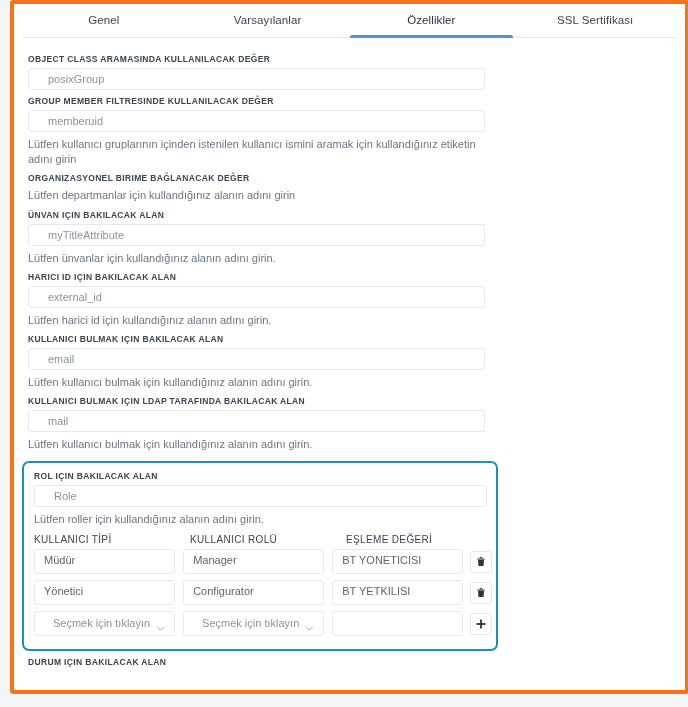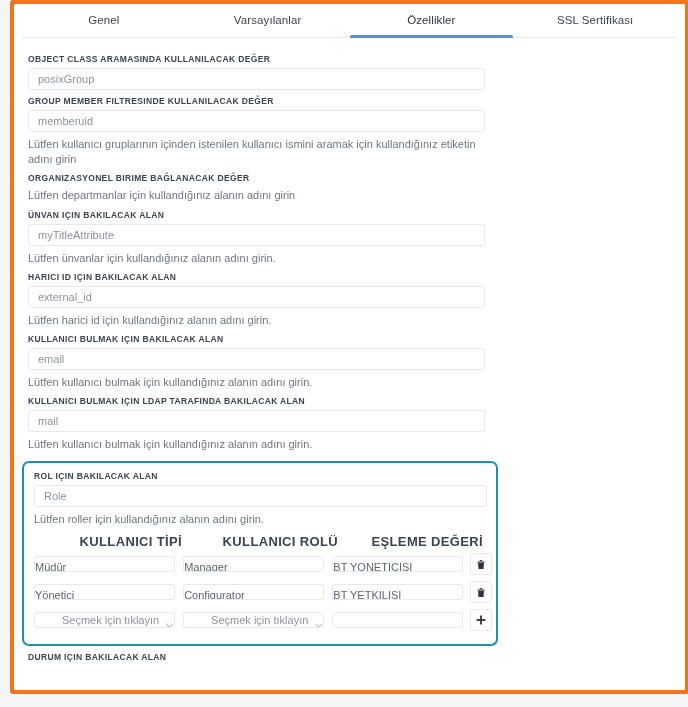--- a/index.html
+++ b/index.html
@@ -82,21 +82,21 @@
   .finput {
     width: 457px;
     height: 22px;
     line-height: 22px;
     box-sizing: border-box;
     border: 1px solid #e6e8eb;
     border-radius: 3px;
     background: #fff;
     font-size: 11px;
     color: #8d939c;
-    padding: 0 9px;
+    padding: 0 19px;
     font-family: "Liberation Sans", sans-serif;
     outline: none;
     display: block;
     margin-left: 4px;
   }
   .fhelp {
     font-size: 11px;
     color: #6f7681;
     margin: 5px 0 0 4px;
     line-height: 1.38;
@@ -120,47 +120,46 @@
   
   .maptable {
     margin-top: 7px;
     margin-left: 6px;
   }
   .maphead {
     display: flex;
     margin-bottom: 4px;
   }
   .maphead span {
-    font-size: 13px;
-    font-weight: bold;
+    font-size: 10px;
+    font-weight: normal;
     color: #3c4450;
     letter-spacing: .35px;
     text-transform: uppercase;
-    text-align: right;
   }
   .col1 { width: 148px; }
   .col2 { width: 148px; margin-left: 8px; }
   .col3 { width: 137px; margin-left: 8px; }
   .colact { width: 26px; margin-left: 7px; }
 
   .maprow {
     display: flex;
     align-items: center;
     margin-bottom: 6px;
   }
   .cell {
-    height: 16px;
+    height: 25px;
     line-height: 21px;
     box-sizing: border-box;
     border: 1px solid #e6e8eb;
     border-radius: 3px;
     background: #fff;
     font-size: 11px;
     color: #8d939c;
-    padding: 0 0;
+    padding: 0 9px;
     font-family: "Liberation Sans", sans-serif;
     outline: none;
     white-space: nowrap;
     overflow: hidden;
   }
   .cell.filled { color: #5e6572; }
   .selectcell {
     position: relative;
     display: flex;
     align-items: center;

